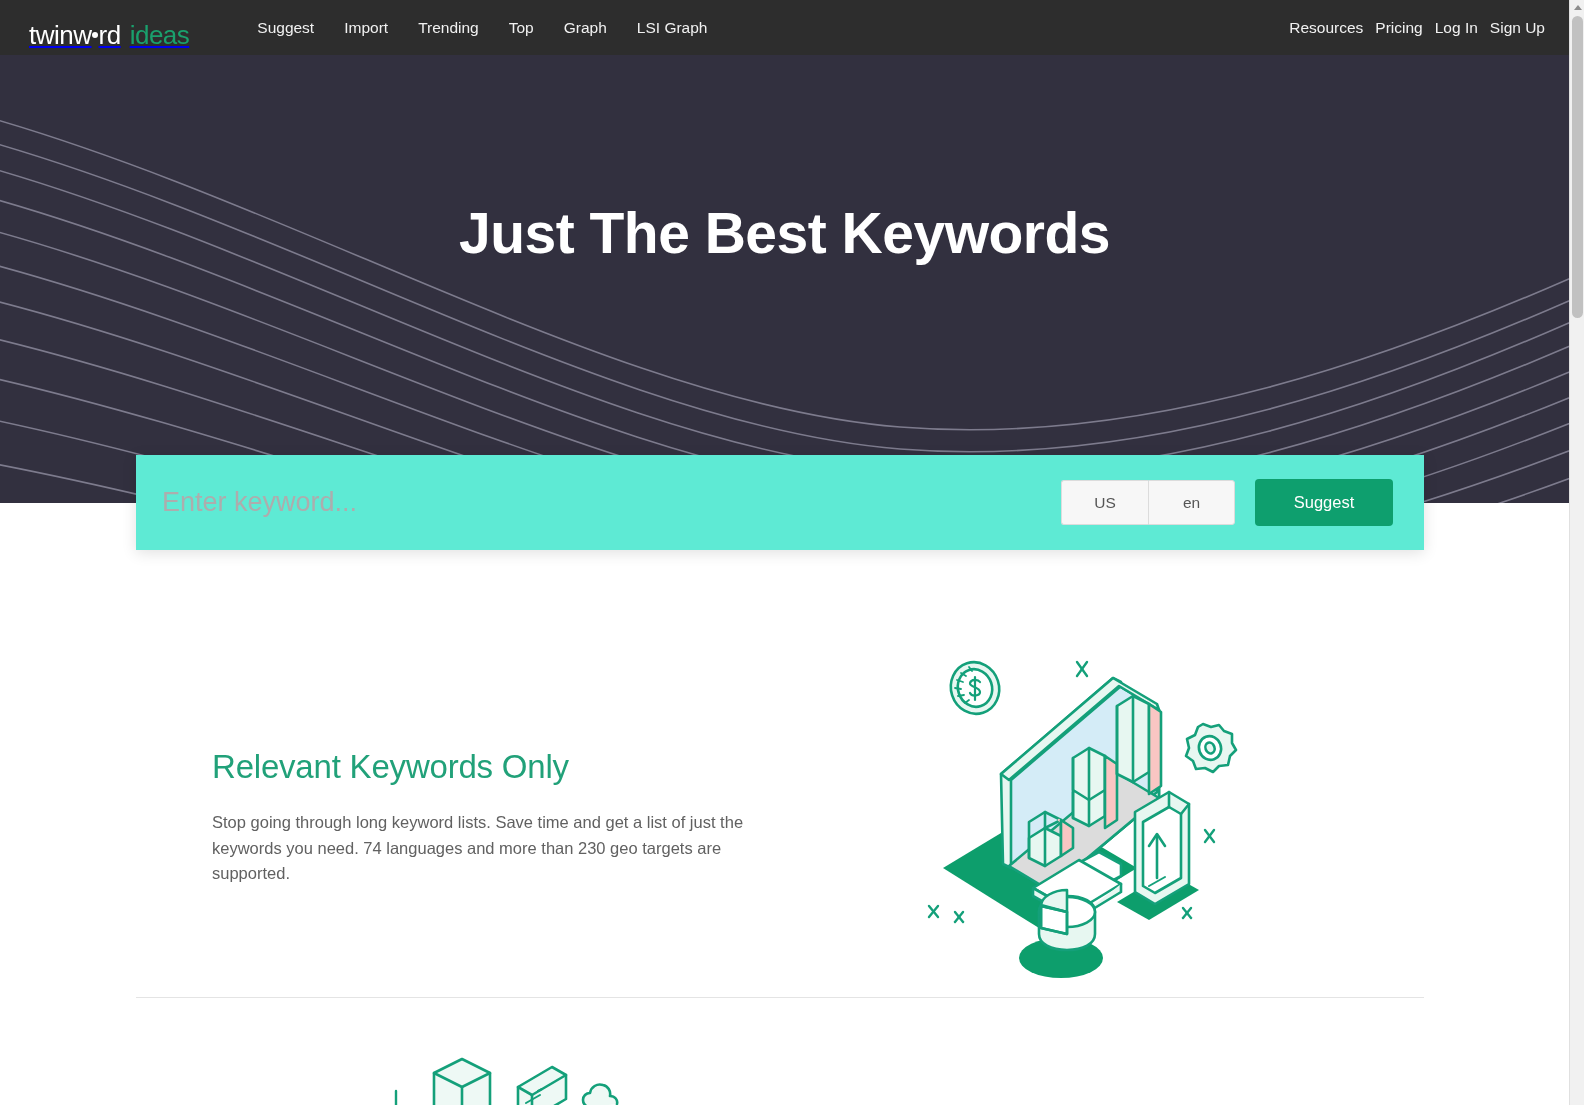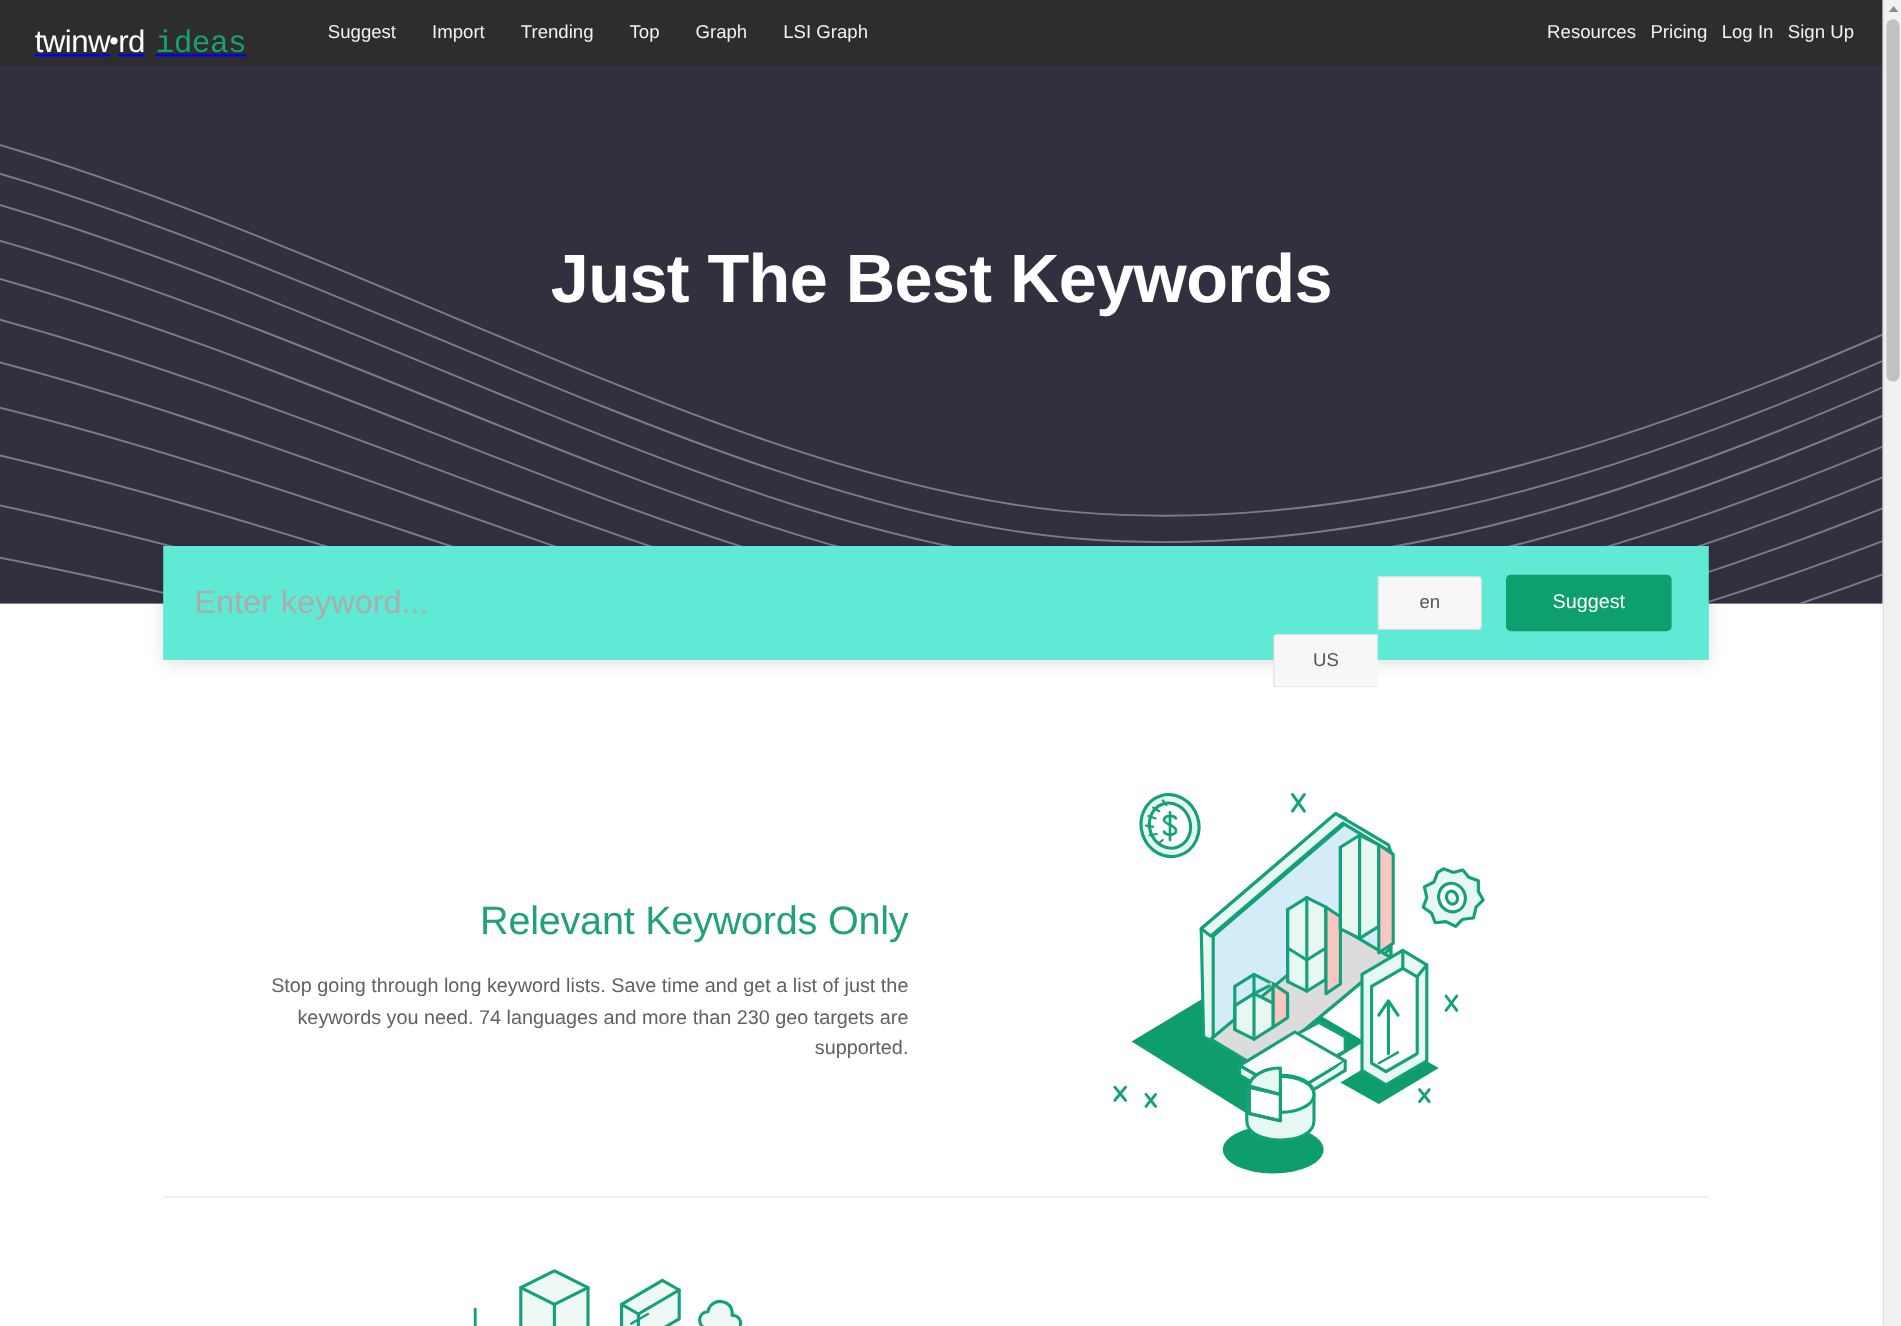--- a/index.html
+++ b/index.html
@@ -48,21 +48,21 @@
   }
   .logo .lw { color: #ffffff; font-weight: 400; margin-top: 15px; }
   .logo .dot {
     display: inline-block;
     width: 6px; height: 6px;
     border-radius: 50%;
     background: #ffffff;
     margin: 0 1px 0 0;
     transform: translateY(-6px);
   }
-  .logo .li { color: #1aa06d; font-weight: 400; margin-left: 9px; font-family: Liberation Mono, monospace; }
+  .logo .li { color: #1aa06d; font-weight: 400; margin-left: 9px; }
 
   .nav-left {
     display: flex;
     align-items: center;
     margin-left: 68px;
     gap: 30px;
   }
   .nav-left a, .nav-right a {
     color: #f1f1f1;
     font-size: 15.5px;
@@ -149,21 +149,21 @@
     height: 45px;
     background: #f7f7f7;
     border: 1px solid #dcdcdc;
     display: flex;
     align-items: center;
     justify-content: center;
     font-size: 15.5px;
     color: #555;
     cursor: pointer;
   }
-  .seg.first { border-radius: 3px 0 0 3px; border-right: none; margin-top: 48px; }
+  .seg.first { border-radius: 3px 0 0 3px; border-right: none; }
   .seg.last { border-radius: 0 3px 3px 0; }
 
   .suggest-btn {
     width: 138px;
     height: 47px;
     margin-right: 31px;
     background: #0e9f6e;
     color: #ffffff;
     border: none;
     border-radius: 4px;
@@ -172,21 +172,20 @@
     cursor: pointer;
   }
 
   
   .feature {
     position: absolute;
     left: 136px;
     top: 620px;
     width: 1288px;
     height: 378px;
-    text-align: right;
   }
   .feature-text {
     position: absolute;
     left: 76px;
     top: 128px;
     width: 545px;
   }
   .feature-title {
     color: #21a179;
     font-size: 33px;

